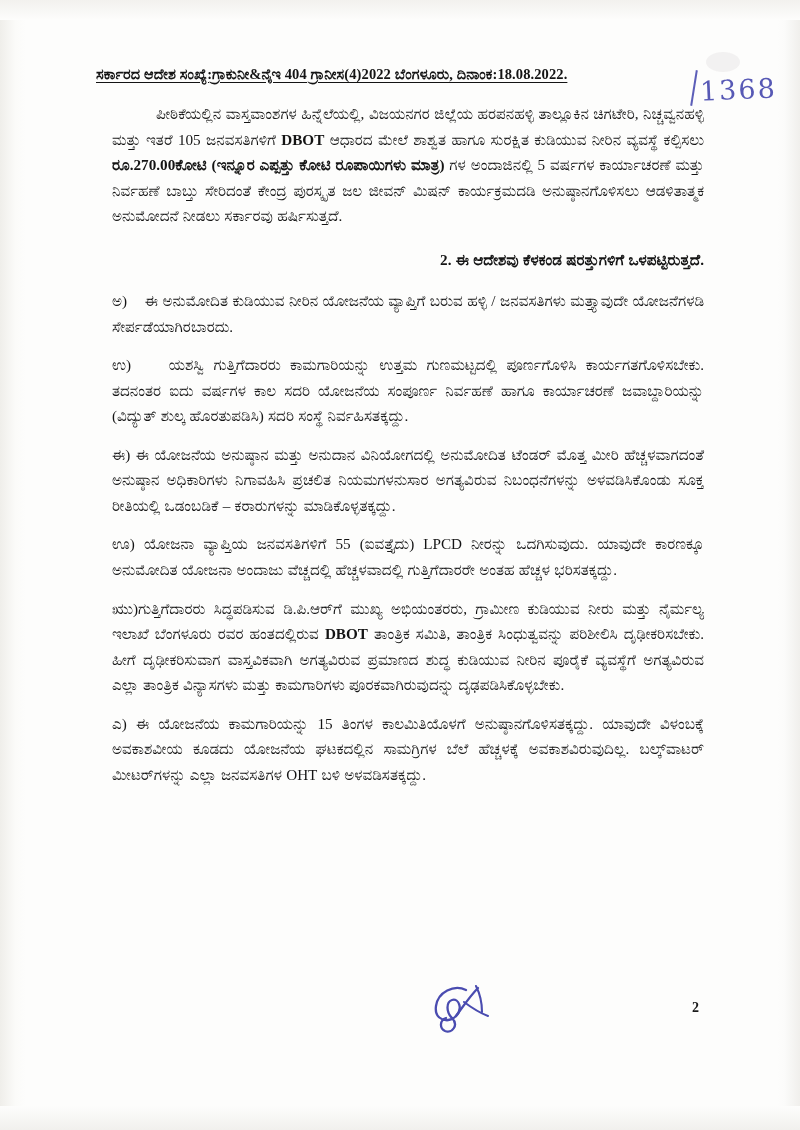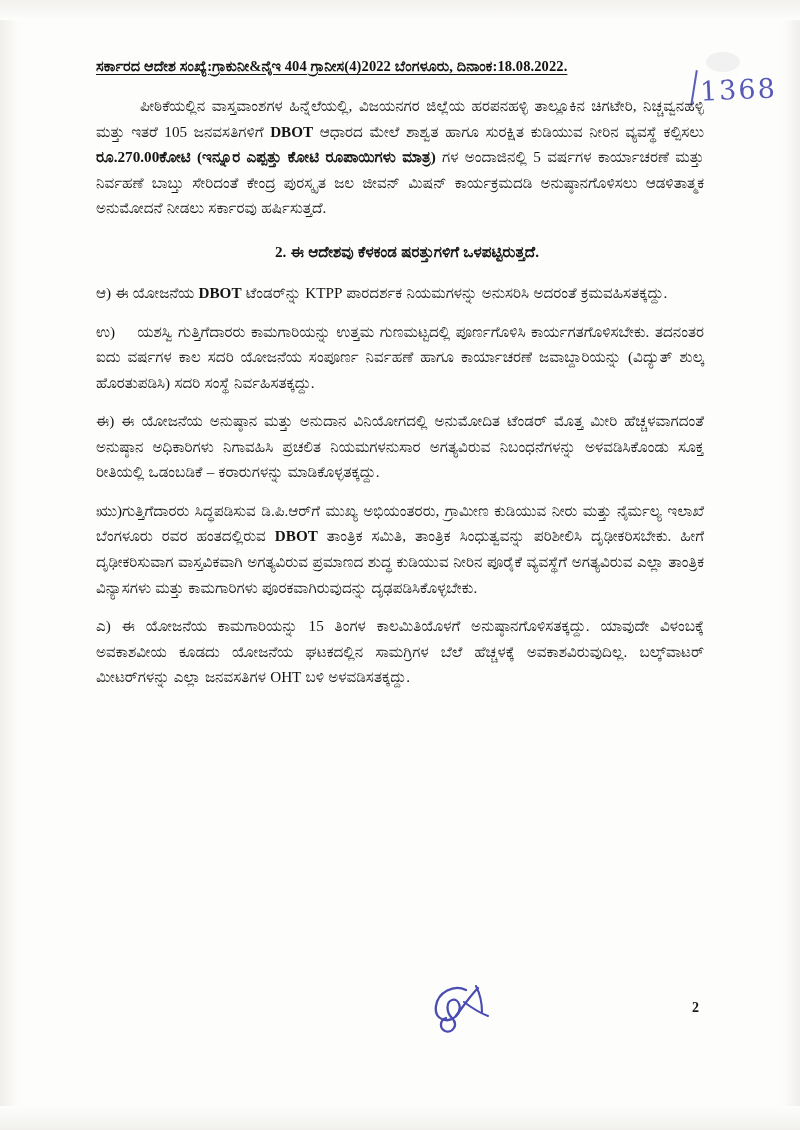--- a/index.html
+++ b/index.html
@@ -46,21 +46,21 @@
   .scan-edge-bottom {
     position: absolute;
     left: 0; bottom: 0;
     width: 800px; height: 24px;
     background: linear-gradient(to top, #f1f0ed 0%, #fdfdfc 100%);
   }
 
   .content {
     position: absolute;
     left: 96px;
-    top: 56px;
+    top: 64px;
     width: 608px;
   }
 
   
   .order-header {
     font-size: 14.5px;
     font-weight: 700;
     line-height: 1.45;
     letter-spacing: 0.1px;
     text-decoration: underline;
@@ -92,32 +92,32 @@
     transform: rotate(9deg);
     opacity: 0.9;
   }
 
   
   p.para {
     font-size: 15.2px;
     line-height: 1.68;
     text-align: justify;
     text-justify: inter-word;
-    margin: 0 0 13px 0;
+    margin: 0 0 13px 16px;
     word-spacing: 0.5px;
   }
   p.para.first {
     text-indent: 44px;
     margin-bottom: 18px;
   }
   p.para.section {
     font-weight: 700;
     text-indent: 14px;
     margin-bottom: 16px;
-    text-align: center;
+    text-align: right;
   }
   p.para.clause {
     margin-bottom: 13px;
   }
   .marker-gap { white-space: pre; }
   b, strong { font-weight: 700; }
 
   
   .signature {
     position: absolute;
@@ -167,34 +167,37 @@
   <div class="content">
 
     <div class="order-header">ಸರ್ಕಾರದ ಆದೇಶ ಸಂಖ್ಯೆ:ಗ್ರಾಕುನೀ&amp;ನೈಇ 404 ಗ್ರಾನೀಸ(4)2022 ಬೆಂಗಳೂರು, ದಿನಾಂಕ:18.08.2022.</div>
 
     <p class="para first">
       <span>ಪೀಠಿಕೆಯಲ್ಲಿನ ವಾಸ್ತವಾಂಶಗಳ ಹಿನ್ನೆಲೆಯಲ್ಲಿ, ವಿಜಯನಗರ ಜಿಲ್ಲೆಯ ಹರಪನಹಳ್ಳಿ ತಾಲ್ಲೂಕಿನ ಚಿಗಟೇರಿ, ನಿಚ್ಚವ್ವನಹಳ್ಳಿ ಮತ್ತು ಇತರೆ 105 ಜನವಸತಿಗಳಿಗೆ </span><b>DBOT</b><span> ಆಧಾರದ ಮೇಲೆ ಶಾಶ್ವತ ಹಾಗೂ ಸುರಕ್ಷಿತ ಕುಡಿಯುವ ನೀರಿನ ವ್ಯವಸ್ಥೆ ಕಲ್ಪಿಸಲು </span><b>ರೂ.270.00ಕೋಟಿ (ಇನ್ನೂರ ಎಪ್ಪತ್ತು ಕೋಟಿ ರೂಪಾಯಿಗಳು ಮಾತ್ರ)</b><span> ಗಳ ಅಂದಾಜಿನಲ್ಲಿ 5 ವರ್ಷಗಳ ಕಾರ್ಯಾಚರಣೆ ಮತ್ತು ನಿರ್ವಹಣೆ ಬಾಬ್ತು ಸೇರಿದಂತೆ ಕೇಂದ್ರ ಪುರಸ್ಕೃತ ಜಲ ಜೀವನ್ ಮಿಷನ್ ಕಾರ್ಯಕ್ರಮದಡಿ ಅನುಷ್ಠಾನಗೊಳಿಸಲು ಆಡಳಿತಾತ್ಮಕ ಅನುಮೋದನೆ ನೀಡಲು ಸರ್ಕಾರವು ಹರ್ಷಿಸುತ್ತದೆ.</span>
     </p>
 
     <p class="para section">2. ಈ ಆದೇಶವು ಕೆಳಕಂಡ ಷರತ್ತುಗಳಿಗೆ ಒಳಪಟ್ಟಿರುತ್ತದೆ.</p>
 
-
-    <p class="para clause">
-      <span>ಆ)</span><span class="marker-gap"> </span><span>ಈ ಯೋಜನೆಯ </span><b>DBOT</b><span> ಟೆಂಡರ್‌ನ್ನು KTPP ಪಾರದರ್ಶಕ ನಿಯಮಗಳನ್ನು ಅನುಸರಿಸಿ ಅದರಂತೆ ಕ್ರಮವಹಿಸತಕ್ಕದ್ದು.</span>
-    </p>
+    <p class="para clause">
+      <span>ಅ)</span><span class="marker-gap">    </span><span>ಈ ಅನುಮೋದಿತ ಕುಡಿಯುವ ನೀರಿನ ಯೋಜನೆಯ ವ್ಯಾಪ್ತಿಗೆ ಬರುವ ಹಳ್ಳಿ / ಜನವಸತಿಗಳು ಮತ್ತ್ಯಾವುದೇ ಯೋಜನೆಗಳಡಿ ಸೇರ್ಪಡೆಯಾಗಿರಬಾರದು.</span>
+    </p>
+
 
 
     <p class="para clause">
       <span>ಉ)</span><span class="marker-gap">    </span><span>ಯಶಸ್ವಿ ಗುತ್ತಿಗೆದಾರರು ಕಾಮಗಾರಿಯನ್ನು ಉತ್ತಮ ಗುಣಮಟ್ಟದಲ್ಲಿ ಪೂರ್ಣಗೊಳಿಸಿ ಕಾರ್ಯಗತಗೊಳಿಸಬೇಕು. ತದನಂತರ ಐದು ವರ್ಷಗಳ ಕಾಲ ಸದರಿ ಯೋಜನೆಯ ಸಂಪೂರ್ಣ ನಿರ್ವಹಣೆ ಹಾಗೂ ಕಾರ್ಯಾಚರಣೆ ಜವಾಬ್ದಾರಿಯನ್ನು (ವಿದ್ಯುತ್ ಶುಲ್ಕ ಹೊರತುಪಡಿಸಿ) ಸದರಿ ಸಂಸ್ಥೆ ನಿರ್ವಹಿಸತಕ್ಕದ್ದು.</span>
     </p>
 
     <p class="para clause">
       <span>ಈ)</span><span class="marker-gap"> </span><span>ಈ ಯೋಜನೆಯ ಅನುಷ್ಠಾನ ಮತ್ತು ಅನುದಾನ ವಿನಿಯೋಗದಲ್ಲಿ ಅನುಮೋದಿತ ಟೆಂಡರ್ ಮೊತ್ತ ಮೀರಿ ಹೆಚ್ಚಳವಾಗದಂತೆ ಅನುಷ್ಠಾನ ಅಧಿಕಾರಿಗಳು ನಿಗಾವಹಿಸಿ ಪ್ರಚಲಿತ ನಿಯಮಗಳನುಸಾರ ಅಗತ್ಯವಿರುವ ನಿಬಂಧನೆಗಳನ್ನು ಅಳವಡಿಸಿಕೊಂಡು ಸೂಕ್ತ ರೀತಿಯಲ್ಲಿ ಒಡಂಬಡಿಕೆ – ಕರಾರುಗಳನ್ನು ಮಾಡಿಕೊಳ್ಳತಕ್ಕದ್ದು.</span>
     </p>
 
+    <p class="para clause">
+      <span>ಊ)</span><span class="marker-gap"> </span><span>ಯೋಜನಾ ವ್ಯಾಪ್ತಿಯ ಜನವಸತಿಗಳಿಗೆ 55 (ಐವತ್ತೈದು) LPCD ನೀರನ್ನು ಒದಗಿಸುವುದು. ಯಾವುದೇ ಕಾರಣಕ್ಕೂ ಅನುಮೋದಿತ ಯೋಜನಾ ಅಂದಾಜು ವೆಚ್ಚದಲ್ಲಿ ಹೆಚ್ಚಳವಾದಲ್ಲಿ ಗುತ್ತಿಗೆದಾರರೇ ಅಂತಹ ಹೆಚ್ಚಳ ಭರಿಸತಕ್ಕದ್ದು.</span>
+    </p>
 
     <p class="para clause">
       <span>ಋು)</span><span class="marker-gap"></span><span>ಗುತ್ತಿಗೆದಾರರು ಸಿದ್ಧಪಡಿಸುವ ಡಿ.ಪಿ.ಆರ್‌ಗೆ ಮುಖ್ಯ ಅಭಿಯಂತರರು, ಗ್ರಾಮೀಣ ಕುಡಿಯುವ ನೀರು ಮತ್ತು ನೈರ್ಮಲ್ಯ ಇಲಾಖೆ ಬೆಂಗಳೂರು ರವರ ಹಂತದಲ್ಲಿರುವ </span><b>DBOT</b><span> ತಾಂತ್ರಿಕ ಸಮಿತಿ, ತಾಂತ್ರಿಕ ಸಿಂಧುತ್ವವನ್ನು ಪರಿಶೀಲಿಸಿ ದೃಢೀಕರಿಸಬೇಕು. ಹೀಗೆ ದೃಢೀಕರಿಸುವಾಗ ವಾಸ್ತವಿಕವಾಗಿ ಅಗತ್ಯವಿರುವ ಪ್ರಮಾಣದ ಶುದ್ಧ ಕುಡಿಯುವ ನೀರಿನ ಪೂರೈಕೆ ವ್ಯವಸ್ಥೆಗೆ ಅಗತ್ಯವಿರುವ ಎಲ್ಲಾ ತಾಂತ್ರಿಕ ವಿನ್ಯಾಸಗಳು ಮತ್ತು ಕಾಮಗಾರಿಗಳು ಪೂರಕವಾಗಿರುವುದನ್ನು ದೃಢಪಡಿಸಿಕೊಳ್ಳಬೇಕು.</span>
     </p>
 
     <p class="para clause">
       <span>ಎ)</span><span class="marker-gap"> </span><span>ಈ ಯೋಜನೆಯ ಕಾಮಗಾರಿಯನ್ನು 15 ತಿಂಗಳ ಕಾಲಮಿತಿಯೊಳಗೆ ಅನುಷ್ಠಾನಗೊಳಿಸತಕ್ಕದ್ದು. ಯಾವುದೇ ವಿಳಂಬಕ್ಕೆ ಅವಕಾಶವೀಯ ಕೂಡದು ಯೋಜನೆಯ ಘಟಕದಲ್ಲಿನ ಸಾಮಗ್ರಿಗಳ ಬೆಲೆ ಹೆಚ್ಚಳಕ್ಕೆ ಅವಕಾಶವಿರುವುದಿಲ್ಲ. ಬಲ್ಕ್‌ವಾಟರ್ ಮೀಟರ್‌ಗಳನ್ನು ಎಲ್ಲಾ ಜನವಸತಿಗಳ OHT ಬಳಿ ಅಳವಡಿಸತಕ್ಕದ್ದು.</span>
     </p>
 
   </div>

